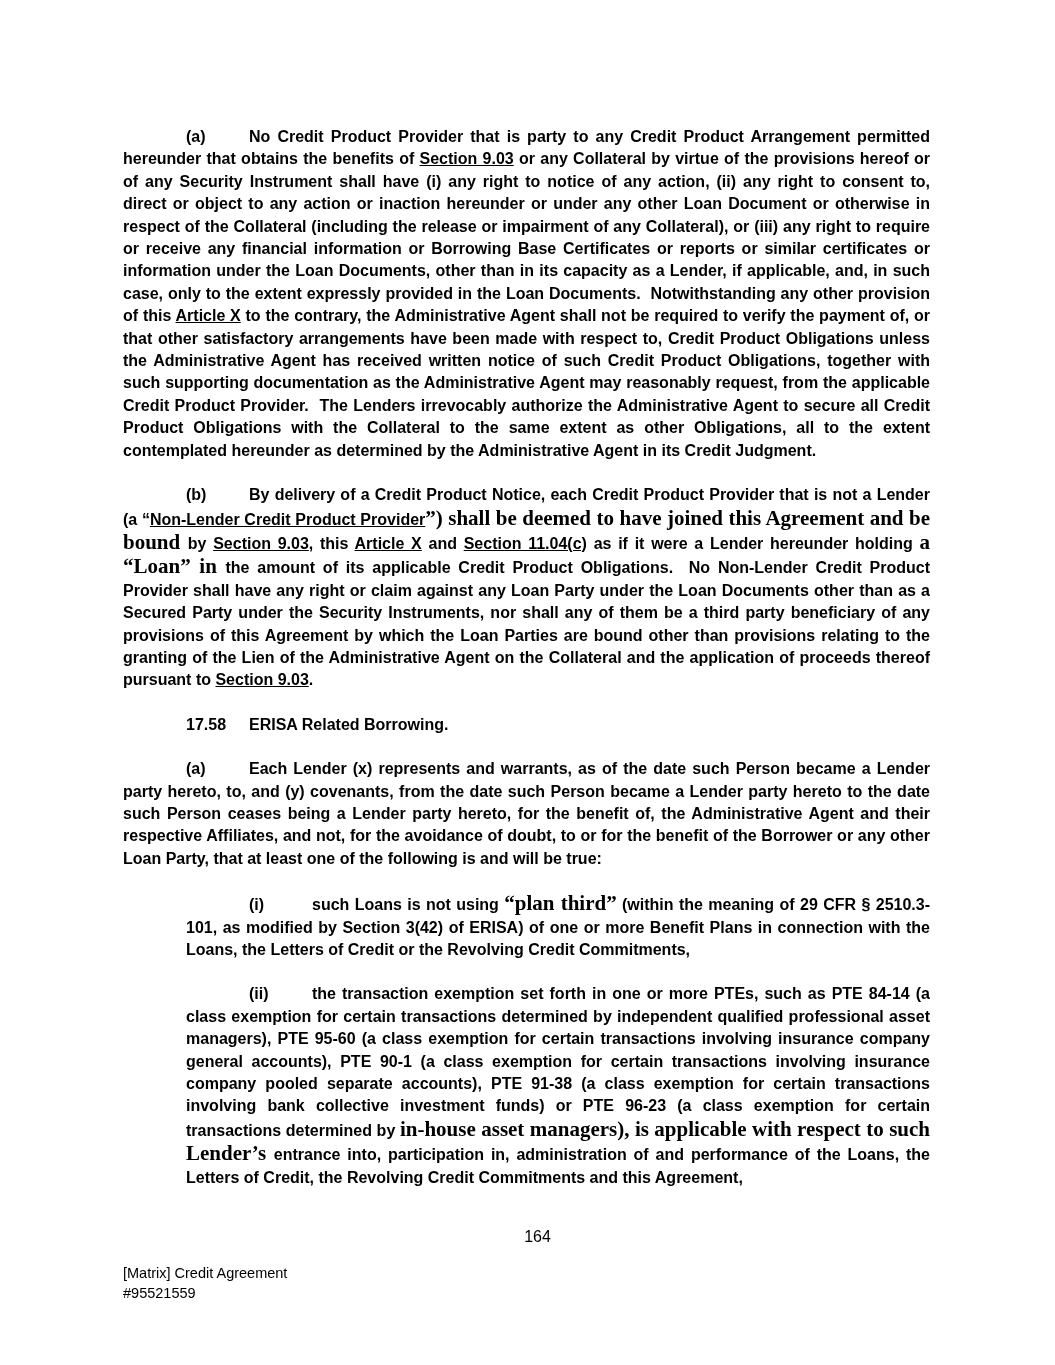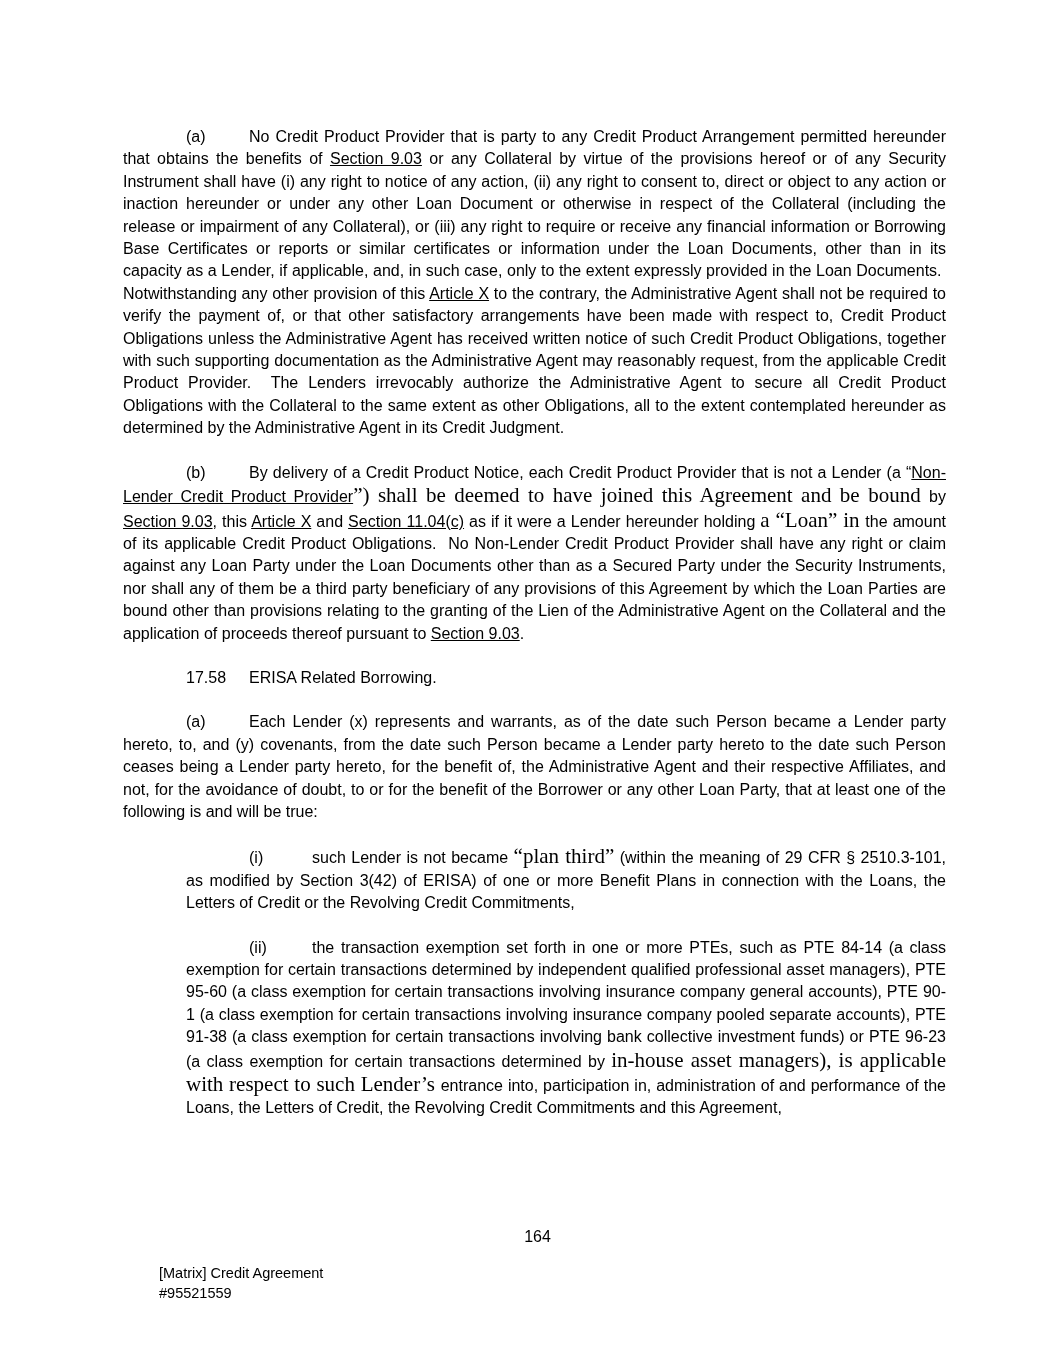--- a/index.html
+++ b/index.html
@@ -13,23 +13,24 @@
   }
   .page {
     position: absolute;
     inset: 0;
     background: #ffffff;
     overflow: hidden;
   }
   .body-text {
     position: absolute;
     left: 123px;
-    right: 109px;
+    right: 125px;
     top: 126px;
     font-size: 16px;
+    font-weight: bold;
   }
   .para {
     text-align: justify;
     line-height: 22.4px;
     text-indent: 63px;
     margin-bottom: 22px;
   }
   .para.sub {
     margin-left: 63px;
   }
@@ -53,38 +54,37 @@
     text-align: center;
     font-size: 16px;
     margin-left: 20px;
   }
   .footer {
     position: absolute;
     left: 123px;
     top: 1263px;
     font-size: 14.5px;
     line-height: 20px;
-    margin-left: 36px;
   }
 </style>
 </head>
 <body>
 
 <div class="page">
 
   <div class="body-text">
     <p class="para"><span class="plabel">(a)</span><span>No Credit Product Provider that is party to any Credit Product Arrangement permitted hereunder that obtains the benefits of </span><span class="uline">Section 9.03</span><span> or any Collateral by virtue of the provisions hereof or of any Security Instrument shall have (i) any right to notice of any action, (ii) any right to consent to, direct or object to any action or inaction hereunder or under any other Loan Document or otherwise in respect of the Collateral (including the release or impairment of any Collateral), or (iii) any right to require or receive any financial information or Borrowing Base Certificates or reports or similar certificates or information under the Loan Documents, other than in its capacity as a Lender, if applicable, and, in such case, only to the extent expressly provided in the Loan Documents.&nbsp; Notwithstanding any other provision of this </span><span class="uline">Article X</span><span> to the contrary, the Administrative Agent shall not be required to verify the payment of, or that other satisfactory arrangements have been made with respect to, Credit Product Obligations unless the Administrative Agent has received written notice of such Credit Product Obligations, together with such supporting documentation as the Administrative Agent may reasonably request, from the applicable Credit Product Provider.&nbsp; The Lenders irrevocably authorize the Administrative Agent to secure all Credit Product Obligations with the Collateral to the same extent as other Obligations, all to the extent contemplated hereunder as determined by the Administrative Agent in its Credit Judgment.</span></p>
 
     <p class="para"><span class="plabel">(b)</span><span>By delivery of a Credit Product Notice, each Credit Product Provider that is not a Lender (a “</span><span class="uline">Non-Lender Credit Product Provider</span><span class="serif">”) shall be deemed to have joined this Agreement and be bound </span><span>by </span><span class="uline">Section 9.03</span><span>, this </span><span class="uline">Article X</span><span> and </span><span class="uline">Section 11.04(c)</span><span> as if it were a Lender hereunder holding </span><span class="serif">a “Loan” in </span><span>the amount of its applicable Credit Product Obligations.&nbsp; No Non-Lender Credit Product Provider shall have any right or claim against any Loan Party under the Loan Documents other than as a Secured Party under the Security Instruments, nor shall any of them be a third party beneficiary of any provisions of this Agreement by which the Loan Parties are bound other than provisions relating to the granting of the Lien of the Administrative Agent on the Collateral and the application of proceeds thereof pursuant to </span><span class="uline">Section 9.03</span><span>.</span></p>
 
     <p class="para"><span class="plabel">17.58</span><span>ERISA Related Borrowing.</span></p>
 
     <p class="para"><span class="plabel">(a)</span><span>Each Lender (x) represents and warrants, as of the date such Person became a Lender party hereto, to, and (y) covenants, from the date such Person became a Lender party hereto to the date such Person ceases being a Lender party hereto, for the benefit of, the Administrative Agent and their respective Affiliates, and not, for the avoidance of doubt, to or for the benefit of the Borrower or any other Loan Party, that at least one of the following is and will be true:</span></p>
 
-    <p class="para sub"><span class="plabel">(i)</span><span>such Lender is not became </span><span class="serif">“plan third”</span><span> (within the meaning of 29 CFR § 2510.3-101, as modified by Section 3(42) of ERISA) of one or more Benefit Plans in connection with the Loans, the Letters of Credit or the Revolving Credit Commitments,</span></p>
+    <p class="para sub"><span class="plabel">(i)</span><span>such Loans is not using </span><span class="serif">“plan third”</span><span> (within the meaning of 29 CFR § 2510.3-101, as modified by Section 3(42) of ERISA) of one or more Benefit Plans in connection with the Loans, the Letters of Credit or the Revolving Credit Commitments,</span></p>
 
     <p class="para sub"><span class="plabel">(ii)</span><span>the transaction exemption set forth in one or more PTEs, such as PTE 84-14 (a class exemption for certain transactions determined by independent qualified professional asset managers), PTE 95-60 (a class exemption for certain transactions involving insurance company general accounts), PTE 90-1 (a class exemption for certain transactions involving insurance company pooled separate accounts), PTE 91-38 (a class exemption for certain transactions involving bank collective investment funds) or PTE 96-23 (a class exemption for certain transactions determined by </span><span class="serif">in-house asset managers), is applicable with respect to such Lender’s </span><span>entrance into, participation in, administration of and performance of the Loans, the Letters of Credit, the Revolving Credit Commitments and this Agreement,</span></p>
   </div>
 
   <div class="page-number">164</div>
 
   <div class="footer">
     <div>[Matrix] Credit Agreement</div>
     <div>#95521559</div>
   </div>

